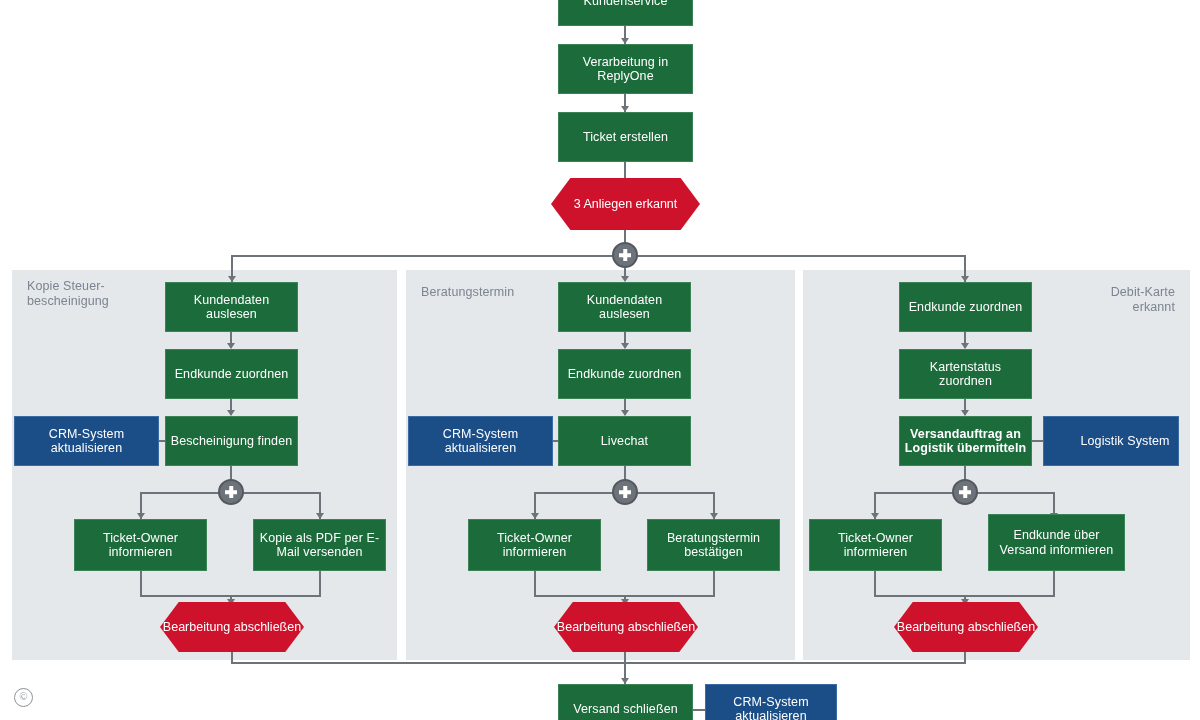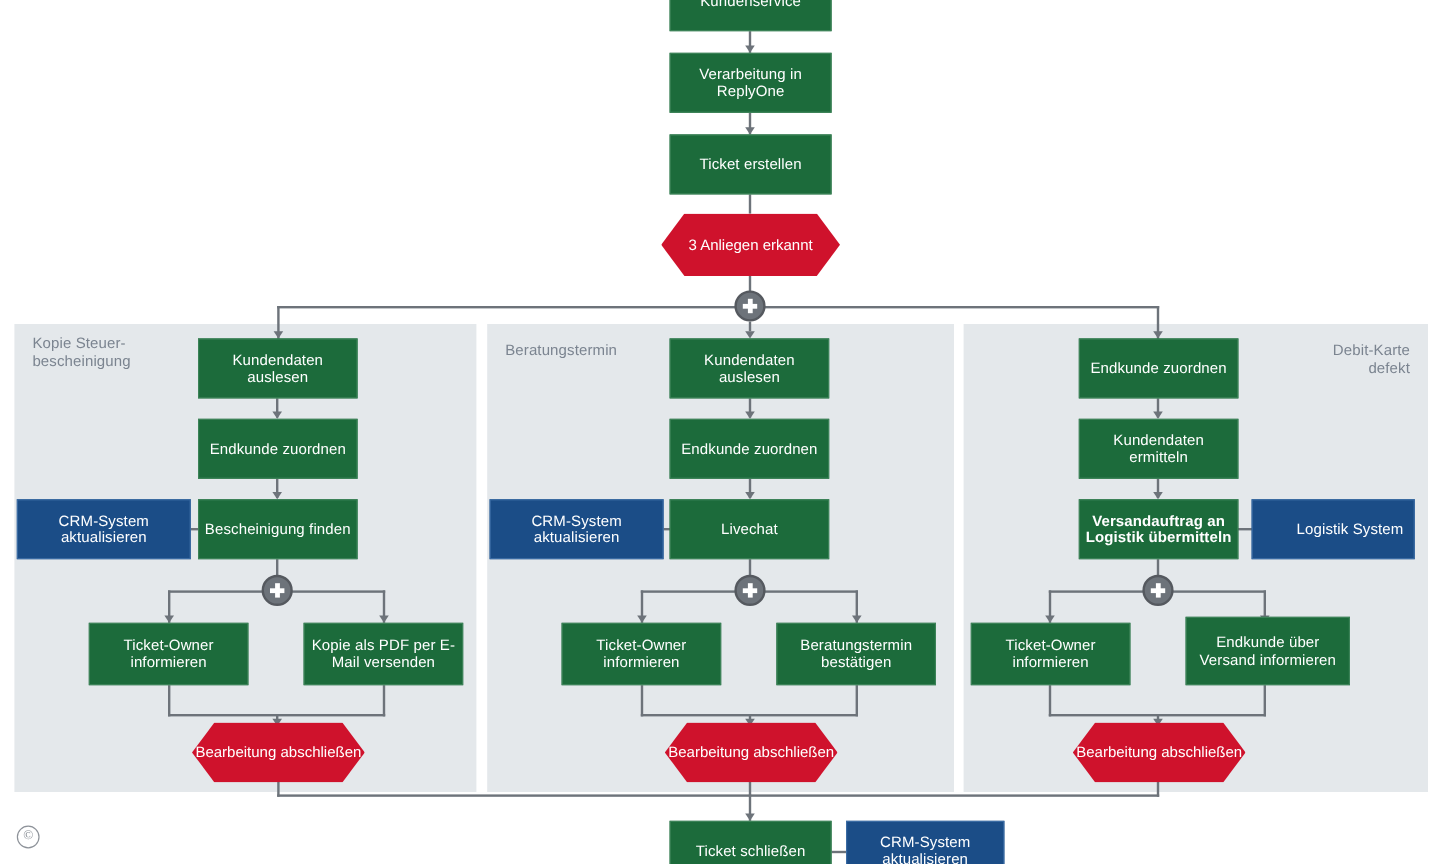--- a/index.html
+++ b/index.html
@@ -268,31 +268,31 @@
   <div class="arrow" style="left:621px; top:599px;"></div>
 
   <div class="hexwrap" style="left:554px; top:602px; width:144px; height:50px;">
     <div class="hexbg"></div>
     <div class="hextxt">Bearbeitung abschließen</div>
   </div>
 
   <div class="panel" style="left:803px; top:270px; width:387px; height:390px;"></div>
   <div class="panel-label right" style="left:1030px; top:285px; width:145px;">
     <div>Debit-Karte</div>
-    <div>defekt</div>
+    <div>erkannt</div>
   </div>
 
   <div class="node task" style="left:899px; top:282px; width:133px; height:50px;">
     <span>Endkunde zuordnen</span>
   </div>
   <div class="ln v" style="left:964px; top:332px; height:16px;"></div>
   <div class="arrow" style="left:961px; top:343px;"></div>
 
   <div class="node task" style="left:899px; top:349px; width:133px; height:50px;">
-    <span>Kundendaten ermitteln</span>
+    <span>Kartenstatus zuordnen</span>
   </div>
   <div class="ln v" style="left:964px; top:399px; height:16px;"></div>
   <div class="arrow" style="left:961px; top:410px;"></div>
 
   <div class="node task" style="left:899px; top:416px; width:133px; height:50px;font-weight:bold;">
     <span>Versandauftrag an Logistik übermitteln</span>
   </div>
   <div class="node system" style="left:1043px; top:416px; width:136px; height:50px;padding-left:32px;">
     <span>Logistik System</span>
   </div>
@@ -326,21 +326,21 @@
   </div>
 
   <div class="ln v" style="left:231px; top:650px; height:14px;"></div>
   <div class="ln v" style="left:624px; top:650px; height:14px;"></div>
   <div class="ln v" style="left:964px; top:650px; height:14px;"></div>
   <div class="ln h" style="left:231px; top:662px; width:735px;"></div>
   <div class="ln v" style="left:624px; top:662px; height:22px;"></div>
   <div class="arrow" style="left:621px; top:678px;"></div>
 
   <div class="node task" style="left:558px; top:684px; width:135px; height:50px;">
-    <span>Ticket schließen</span>
+    <span>Versand schließen</span>
   </div>
   <div class="node system" style="left:705px; top:684px; width:132px; height:50px;">
     <span>CRM-System aktualisieren</span>
   </div>
   <div class="ln h" style="left:693px; top:709px; width:13px;"></div>
 
   <div class="copyright">©</div>
 
 </div>
 

